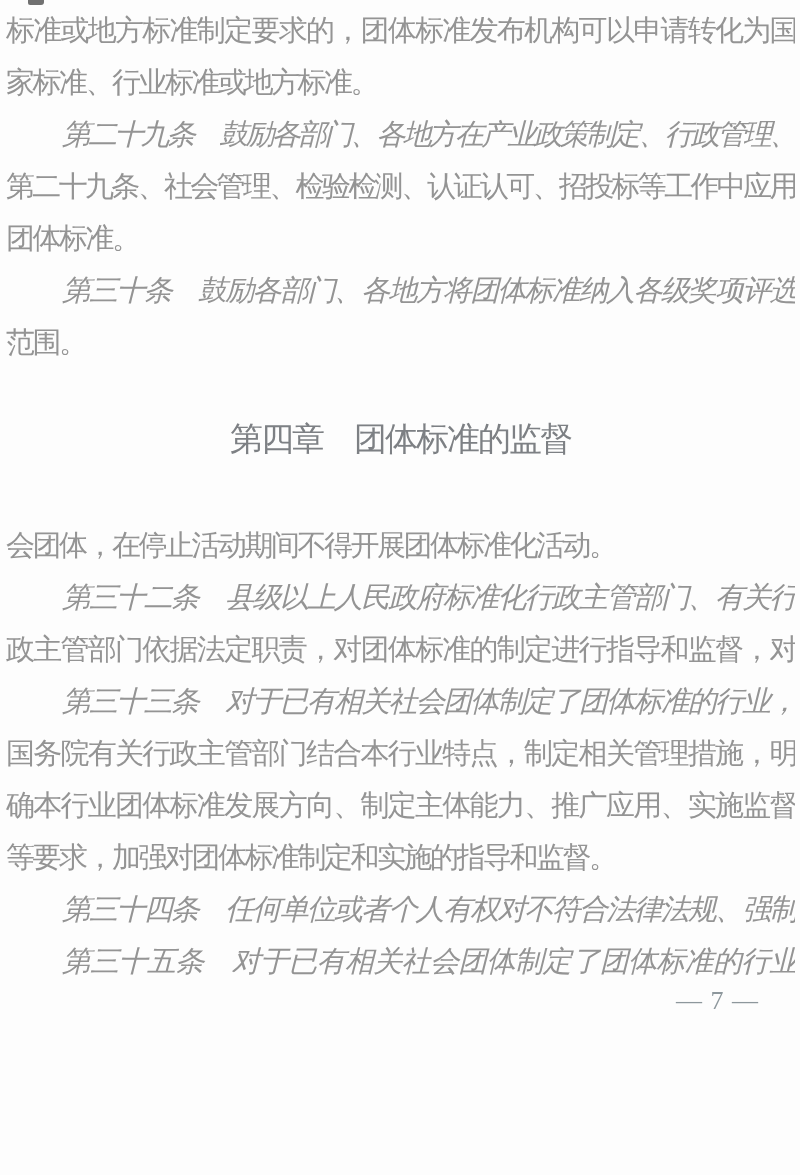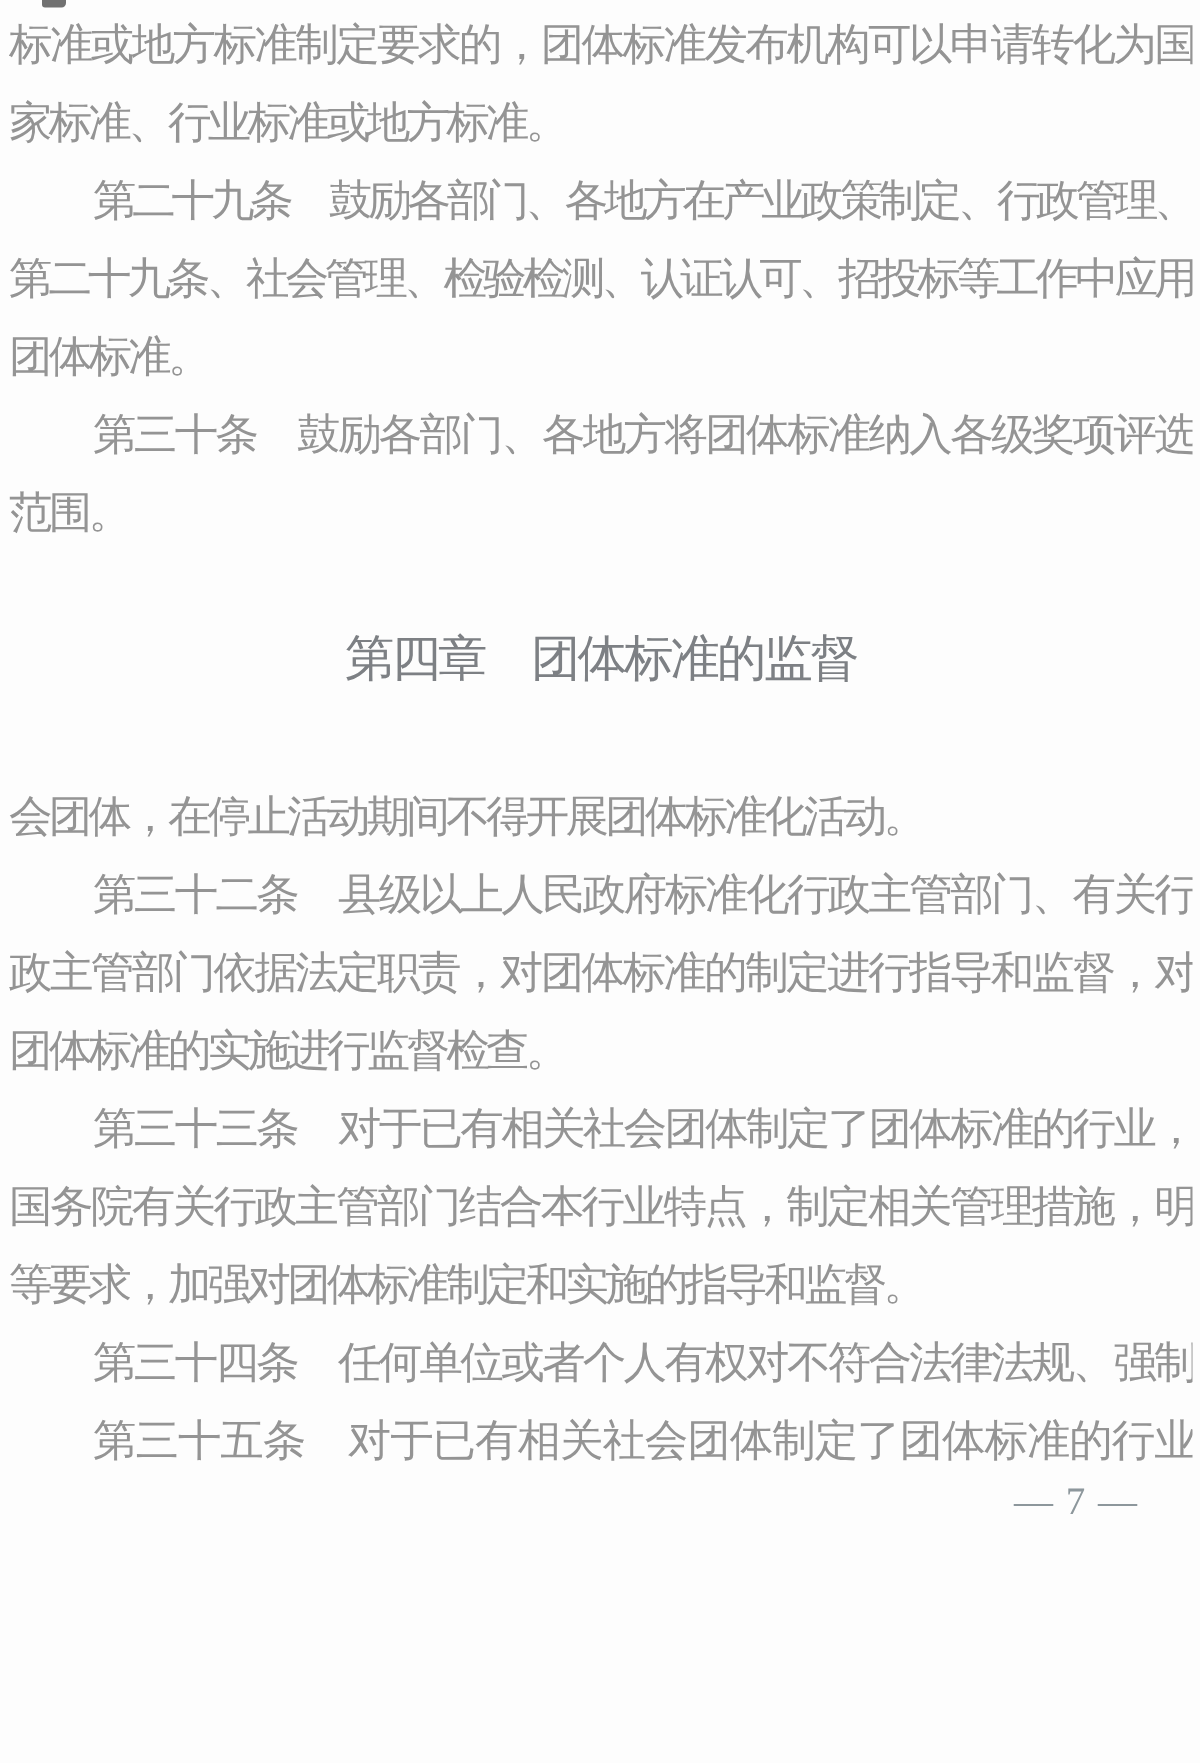--- a/index.html
+++ b/index.html
@@ -31,20 +31,21 @@
   }
 
   .line.justify {
     letter-spacing: -3.5px;
     text-align: justify;
     text-align-last: justify;
   }
 
   .line.indent {
     padding-left: 56px;
+    font-style: italic;
   }
 
   .chapter-heading {
     height: 52px;
     line-height: 52px;
     margin-top: 45px;
     margin-bottom: 54px;
     text-align: center;
     font-family: "Liberation Sans", sans-serif;
     font-weight: normal;
@@ -88,22 +89,22 @@
     <div class="line justify">第二十九条、社会管理、检验检测、认证认可、招投标等工作中应用</div>
     <div class="line">团体标准。</div>
     <div class="line justify indent">第三十条　鼓励各部门、各地方将团体标准纳入各级奖项评选</div>
     <div class="line">范围。</div>
 
     <div class="chapter-heading">第四章　团体标准的监督</div>
 
     <div class="line">会团体，在停止活动期间不得开展团体标准化活动。</div>
     <div class="line justify indent">第三十二条　县级以上人民政府标准化行政主管部门、有关行</div>
     <div class="line justify">政主管部门依据法定职责，对团体标准的制定进行指导和监督，对</div>
-    <div class="line">团体标准的实施进行监督检查。</div>
     <div class="line justify indent">第三十三条　对于已有相关社会团体制定了团体标准的行业，</div>
     <div class="line justify">国务院有关行政主管部门结合本行业特点，制定相关管理措施，明</div>
+    <div class="line justify">确本行业团体标准发展方向、制定主体能力、推广应用、实施监督</div>
     <div class="line">等要求，加强对团体标准制定和实施的指导和监督。</div>
     <div class="line justify indent">第三十四条　任何单位或者个人有权对不符合法律法规、强制</div>
     <div class="line justify indent">第三十五条　对于已有相关社会团体制定了团体标准的行业</div>
 
     <div class="footer">— 7 —</div>
   </div>
 </div>
 
 </body></html>

